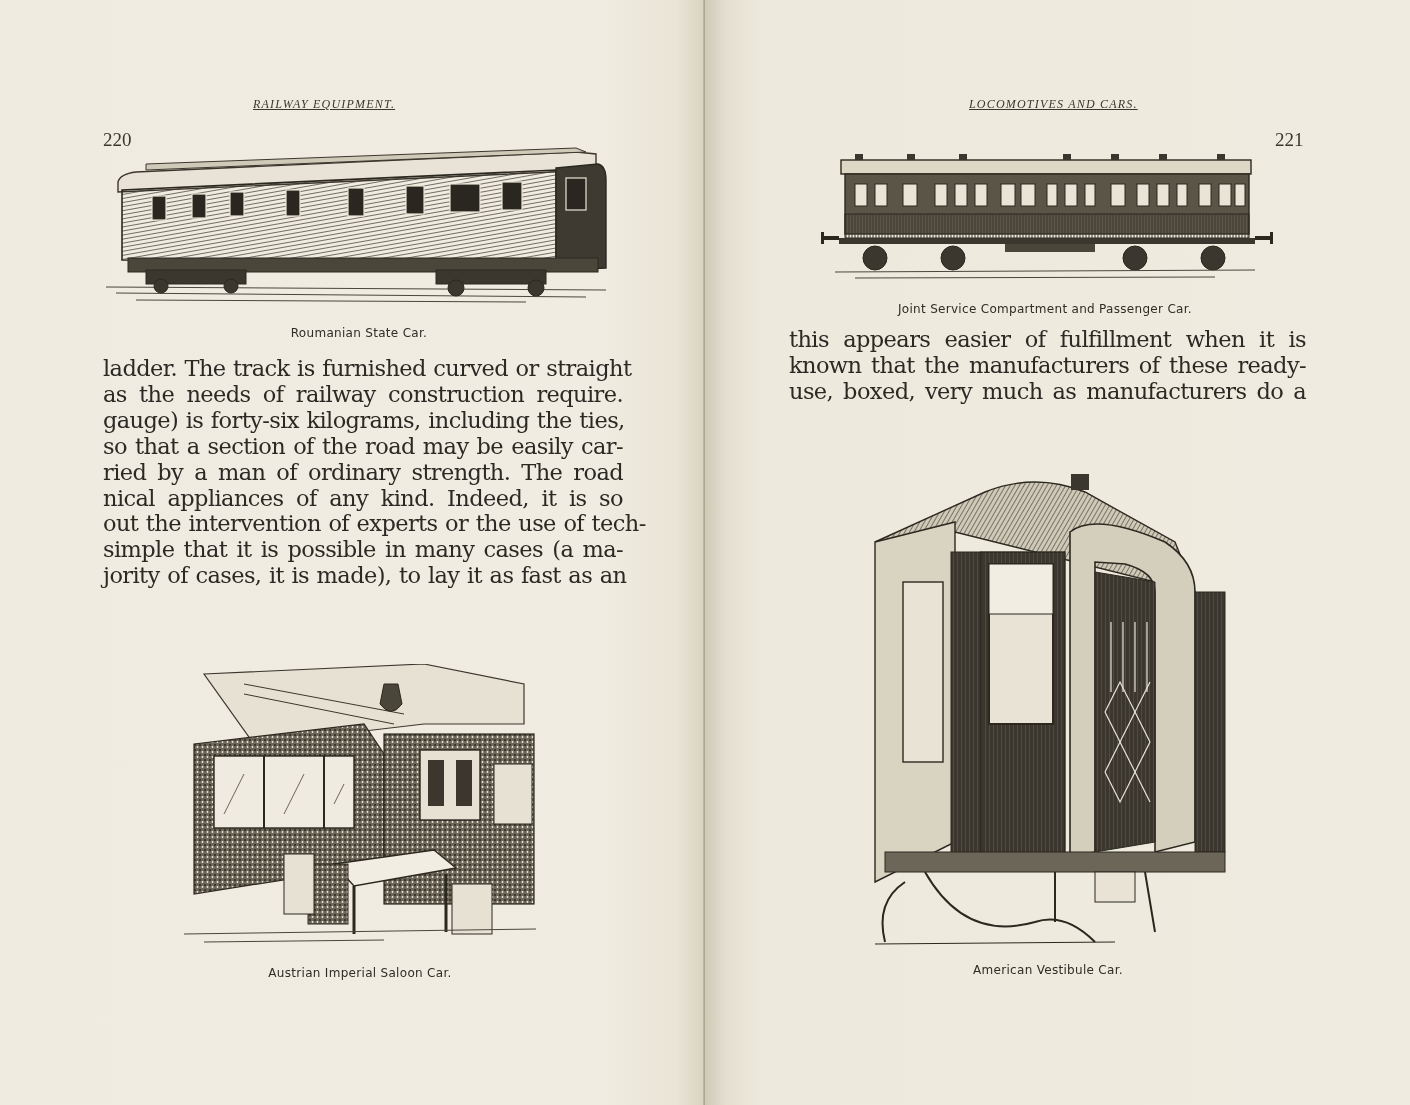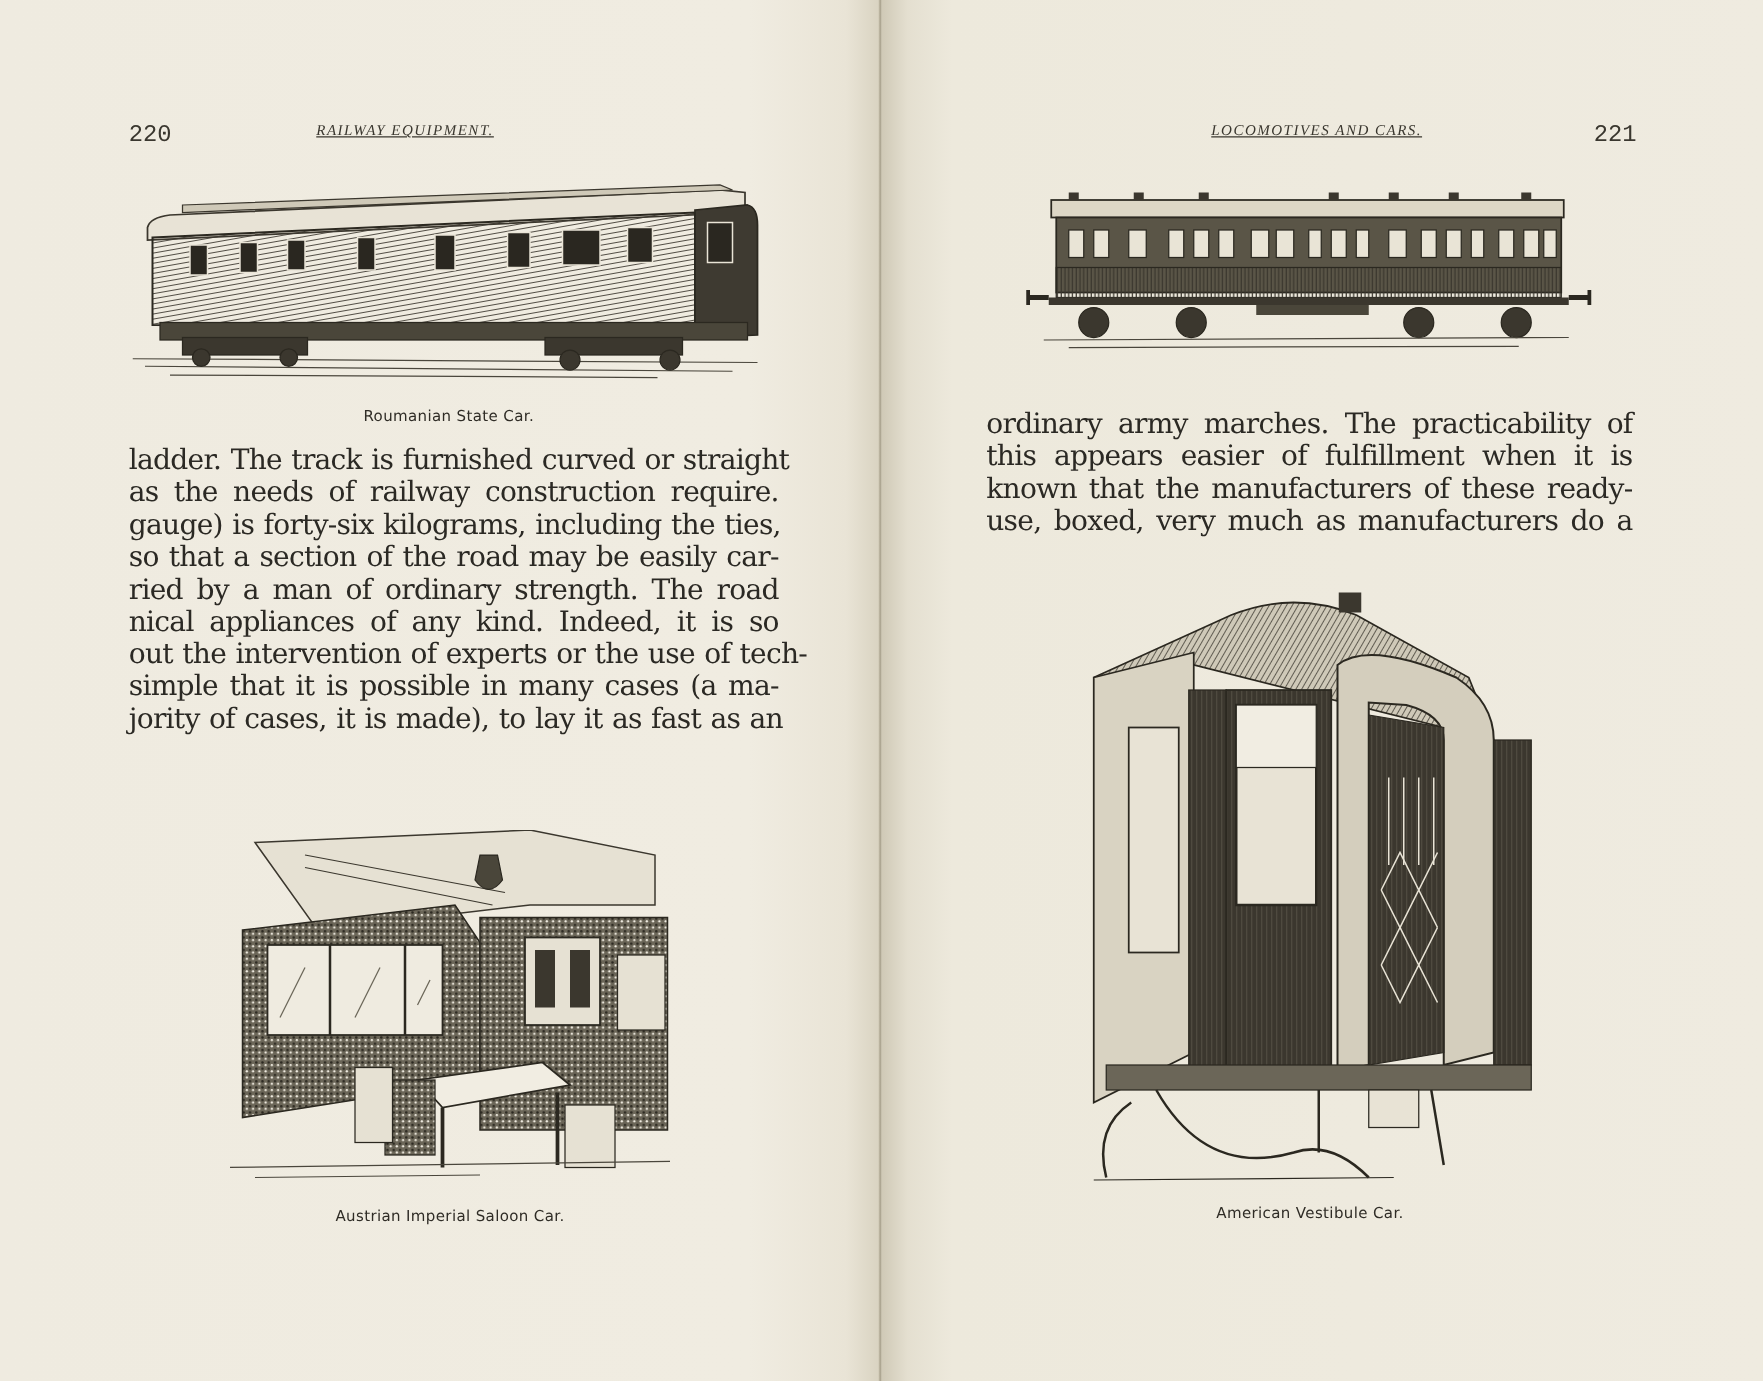--- a/index.html
+++ b/index.html
@@ -19,21 +19,21 @@
   .page-right { left: 705px; width: 705px;
     background: linear-gradient(to right, #cfc9b6 0%, #e4dfd0 3%, #ede9dc 8%, #efebe0 100%); }
   .gutter {
     position: absolute; left: 703px; top: 0; width: 4px; height: 1105px;
     background: linear-gradient(to right, #b8b19c, #8f8873 50%, #b8b19c);
     opacity: 0.7;
   }
   .running-head {
     position: absolute; top: 97px; font-size: 17px; color: #3a372f;
   }
-  .page-number { font-family: Liberation Mono, monospace; font-size: 19px; }
+  .page-number { font-family: Liberation Serif, serif; font-size: 19px; margin-top: 32px; }
   .running-title { font-family: "Liberation Serif", serif; font-style: italic; letter-spacing: 1.2px; font-size: 12px; text-decoration: underline; }
   .caption {
     position: absolute; font-family: "DejaVu Sans", sans-serif;
     font-size: 12px; color: #2f2c26; text-align: center; letter-spacing: 0.3px;
   }
   .body-text {
     position: absolute; font-family: "DejaVu Serif", serif;
     font-size: 22.5px; line-height: 25.9px; color: #2b2924;
     text-align: justify; text-align-last: justify;
     letter-spacing: -0.6px; word-spacing: 1px;
@@ -223,23 +223,23 @@
           <circle cx="320" cy="110" r="12"></circle>
             <circle cx="398" cy="110" r="12"></circle>
         </g>
         <rect x="190" y="96" width="90" height="8" fill="#4a463a"></rect>
         <g stroke="#4a463c">
             <line x1="20" y1="124" x2="440" y2="122"></line>
             <line x1="40" y1="130" x2="400" y2="129"></line>
           </g>
       </svg>
     </div>
+    <div class="caption" style="left:110px; top:302px; width:460px;">Joint Service Compartment and Passenger Car.</div>
 
     <div class="body-text" style="left:84px; top:327px; width:517px;">
-      <span class="line">ordinary army marches.  The practicability of</span>
       <span class="line">this appears easier of fulfillment when it is</span>
       <span class="line">known that the manufacturers of these ready-</span>
       <span class="line">use, boxed, very much as manufacturers do a</span>
     </div>
 
     <div class="figure" style="left:160px; top:472px; width:366px; height:476px;">
       <svg width="366" height="476" viewBox="0 0 366 476">
         <defs>
           <pattern id="dark" width="4" height="4" patternUnits="userSpaceOnUse">
             <rect width="4" height="4" fill="#3b372e"></rect>

